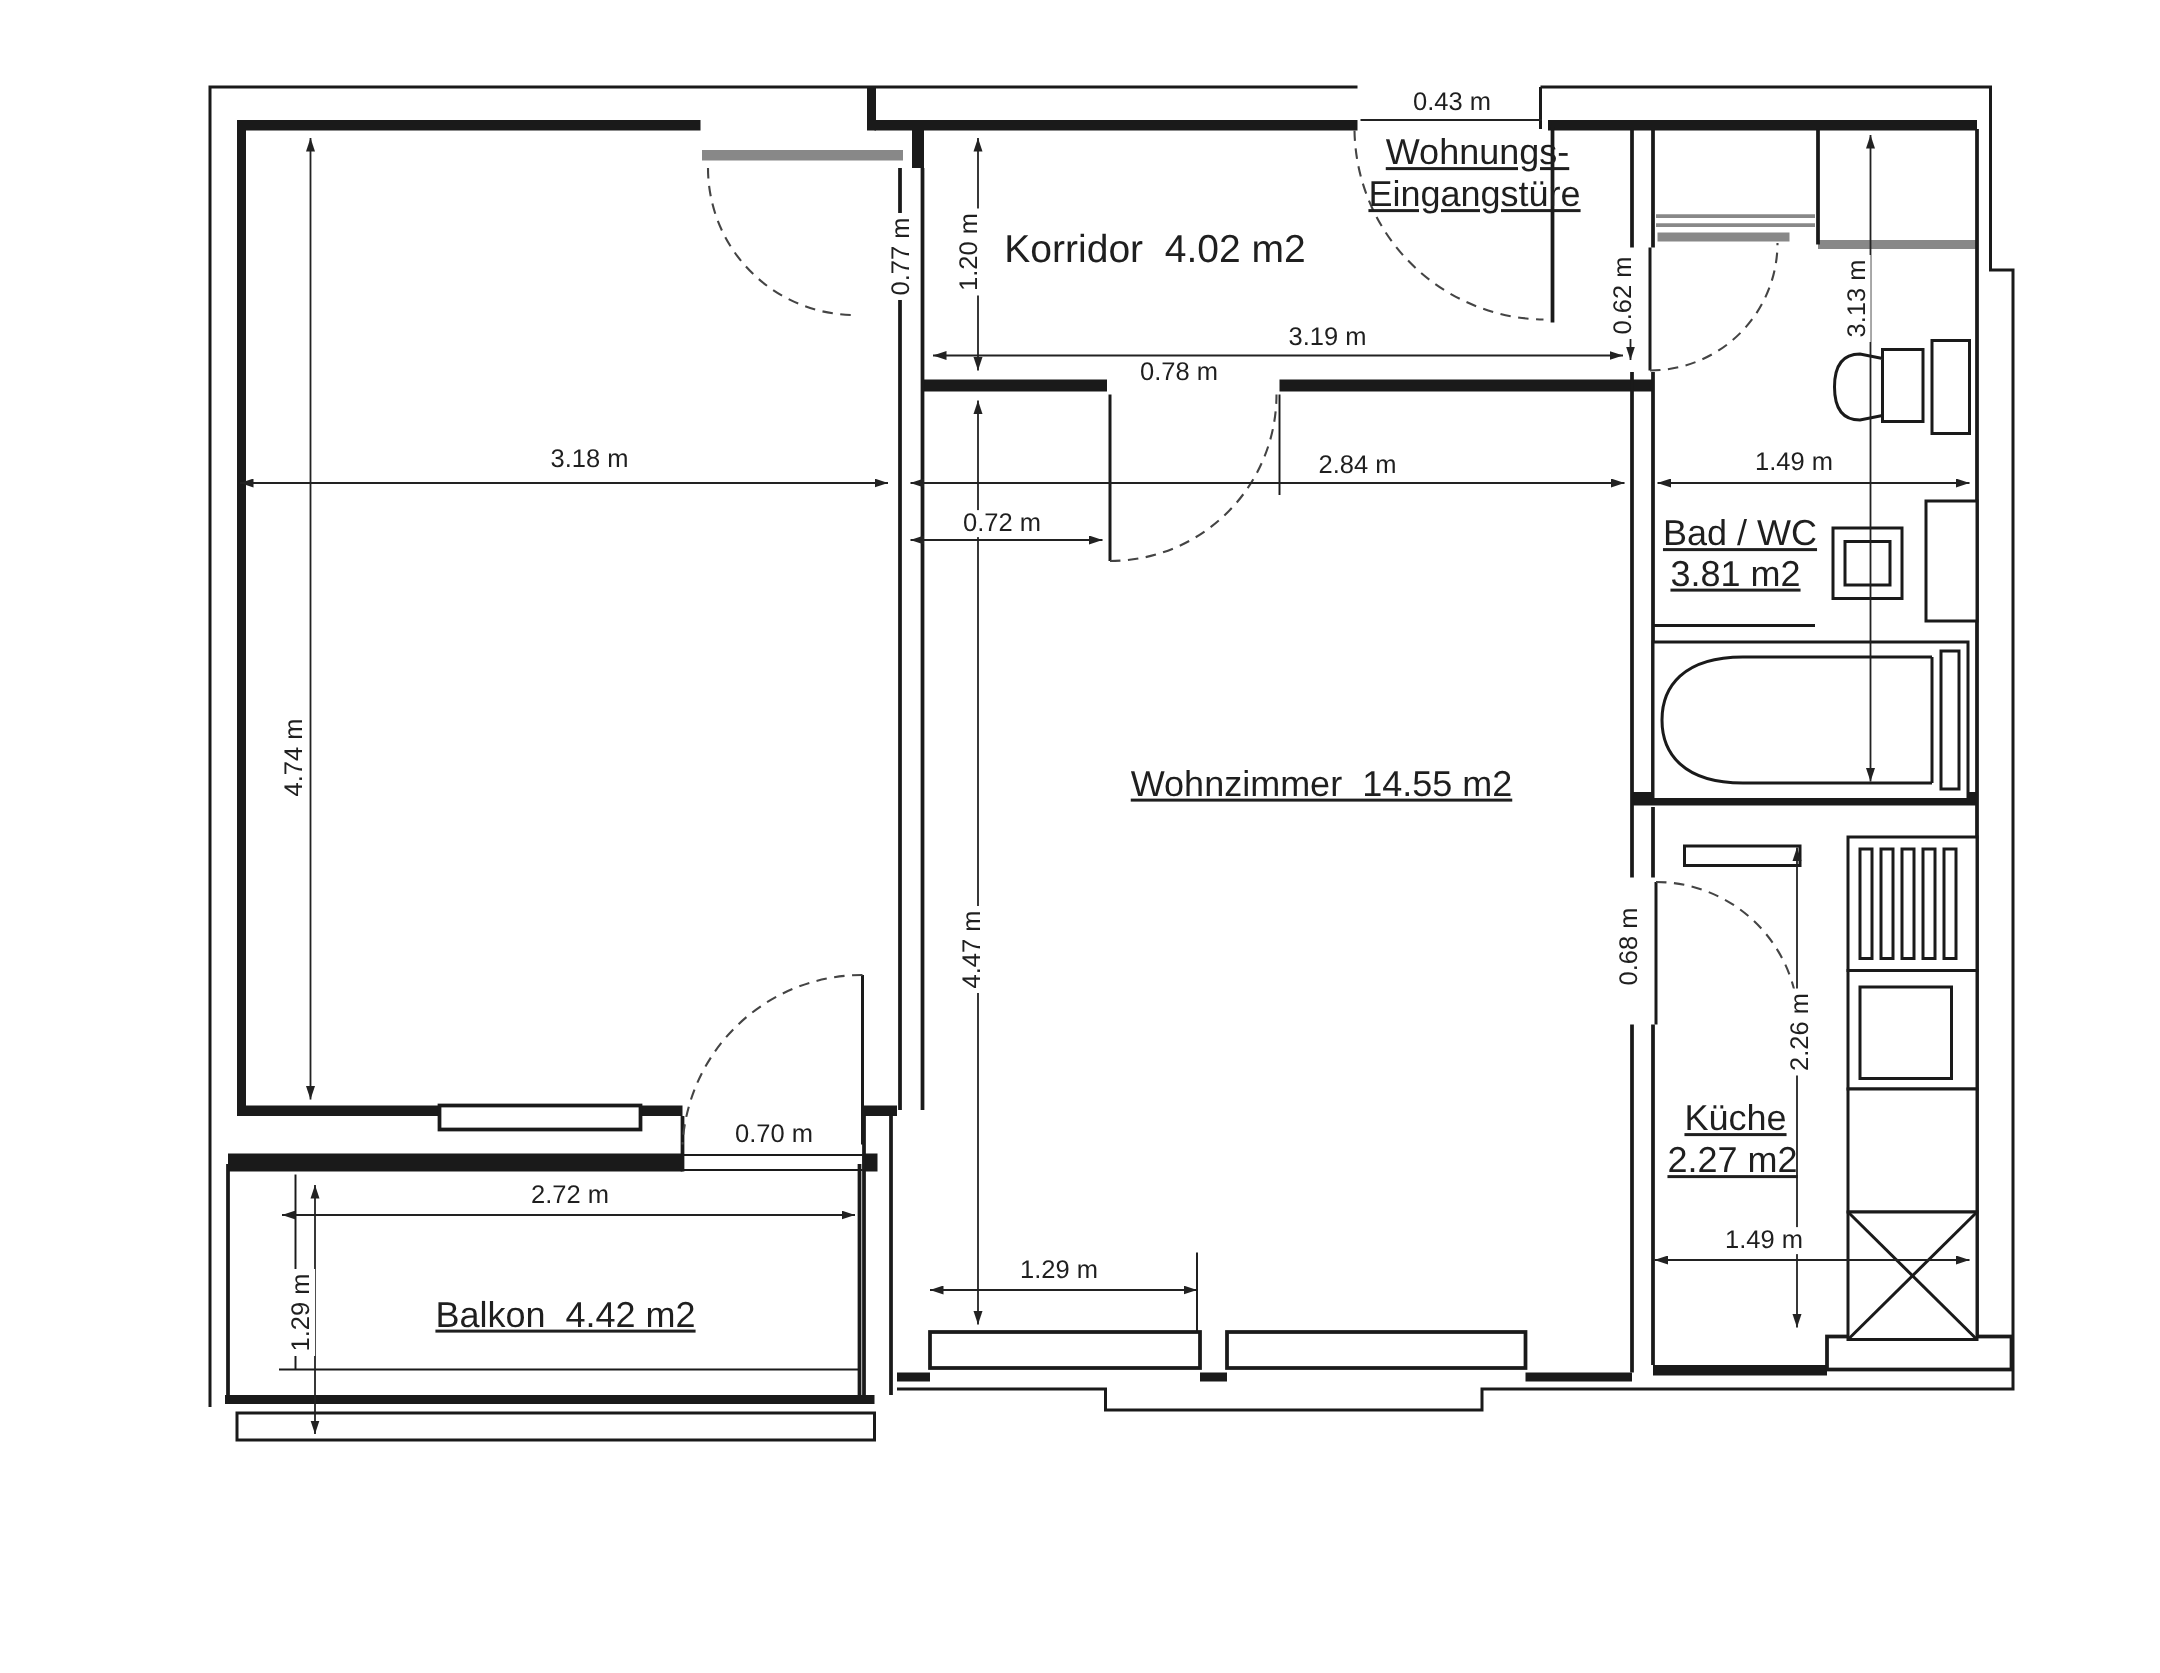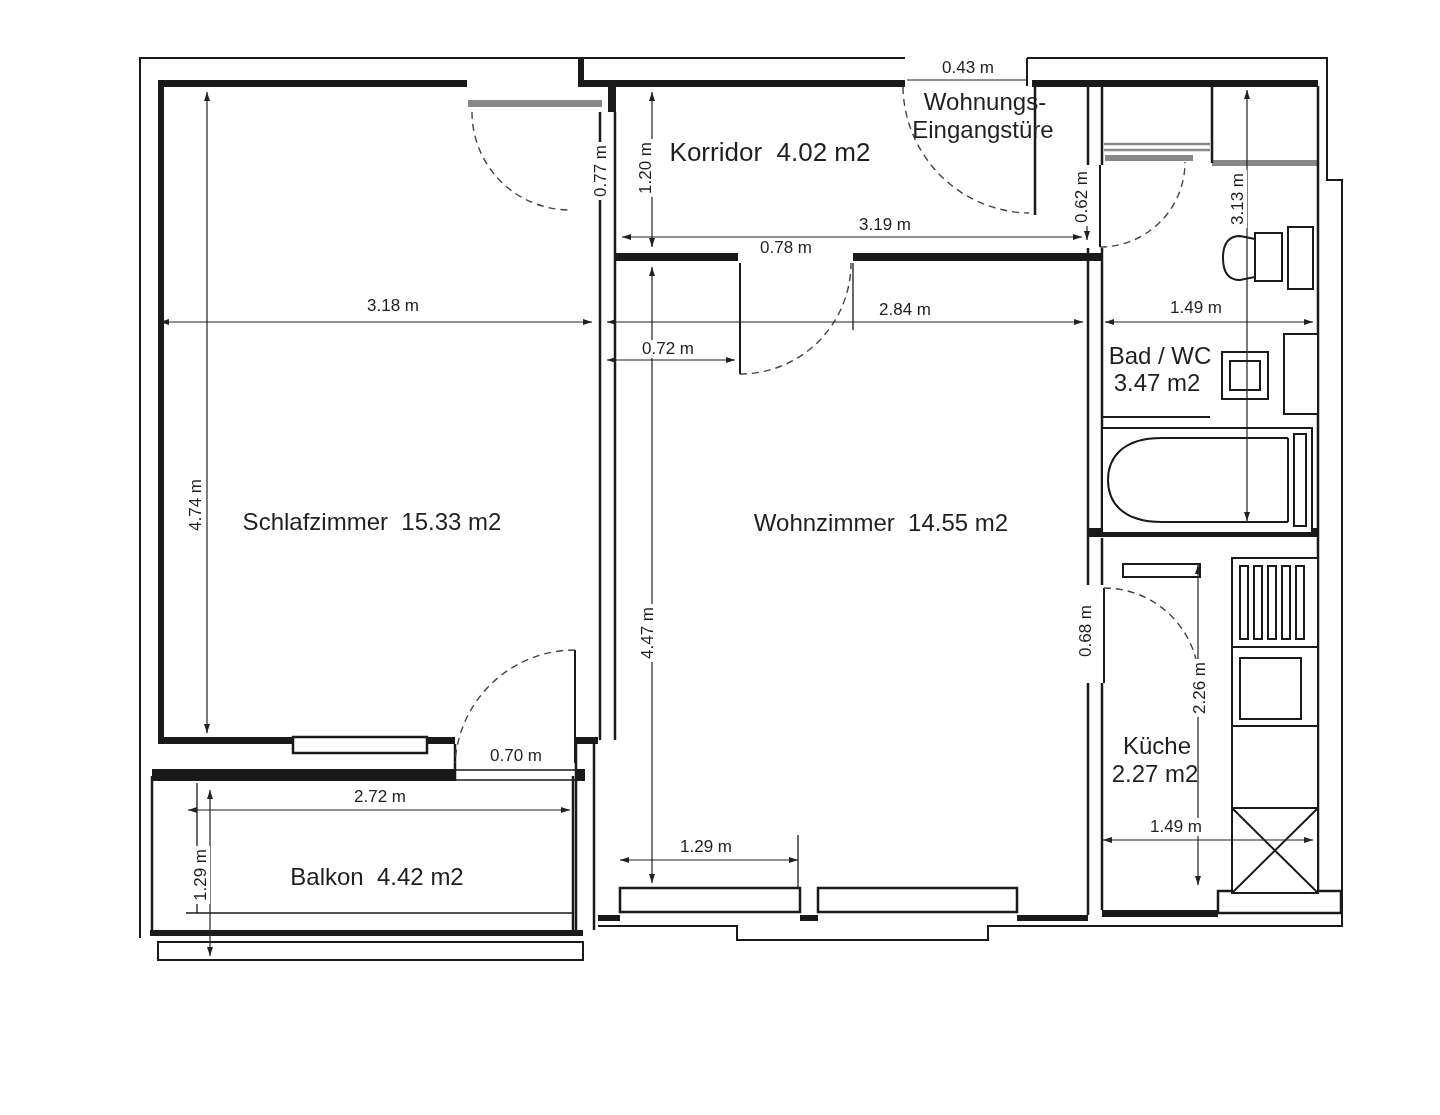--- a/index.html
+++ b/index.html
@@ -5,21 +5,21 @@
   html,body{margin:0;padding:0;background:#ffffff;}
   .stage{
     position:relative;width:1440px;height:1115px;background:#ffffff;overflow:hidden;
     font-family:"Liberation Sans","DejaVu Sans",sans-serif;color:#1a1a1a;
   }
   .stage svg{position:absolute;left:0;top:0;}
   .lbl{
     position:absolute;transform:translate(-50%,-50%);
     white-space:pre;color:#1f1f1f;line-height:1.05;text-align:center;
   }
-  .room{font-size:24px;}
+  .room{font-size:24px;text-decoration:underline;}
   .big{font-size:26px;}
   .dim{font-size:17px;background:#ffffff;padding:0 3px;}
   .rot{transform:translate(-50%,-50%) rotate(-90deg);}
   .addr{font-size:26px;}
   
   .w2{stroke:#1a1a1a;stroke-width:2;fill:none;}
   .w25{stroke:#1a1a1a;stroke-width:2.5;fill:none;}
   .thin{stroke:#1a1a1a;stroke-width:1.3;fill:none;}
   .dimline{stroke:#222222;stroke-width:1.2;fill:none;}
   .dash{stroke:#444444;stroke-width:1.4;fill:none;stroke-dasharray:7 5;}
@@ -201,27 +201,26 @@
     <line class="dimline" x1="1087" y1="170" x2="1087" y2="240" marker-start="url(#as)" marker-end="url(#ae)"></line>
     <line class="dimline" x1="1198" y1="565" x2="1198" y2="885" marker-start="url(#as)" marker-end="url(#ae)"></line>
     <line class="dimline" x1="1103" y1="840" x2="1313" y2="840" marker-start="url(#as)" marker-end="url(#ae)"></line>
     <line class="dimline" x1="188" y1="810" x2="570" y2="810" marker-start="url(#as)" marker-end="url(#ae)"></line>
     <line class="dimline" x1="210" y1="790" x2="210" y2="956" marker-start="url(#as)" marker-end="url(#ae)"></line>
     <line class="dimline" x1="620" y1="860" x2="798" y2="860" marker-start="url(#as)" marker-end="url(#ae)"></line>
     <line class="thin" x1="798" y1="835" x2="798" y2="888"></line>
   </g>
 </svg>
 
-<div class="lbl big" style="left:770px;top:153px">Korridor  4.02 m2</div>
+<div class="lbl big" style="left:770px;top:166px">Korridor  4.02 m2</div>
 <div class="lbl room" style="left:985px;top:102px">Wohnungs-</div>
 <div class="lbl room" style="left:983px;top:130px">Eingangstüre</div>
-<div class="lbl room" style="left:372px;top:522px">Schlafzimmer  15.33 m2</div>
 <div class="lbl room" style="left:881px;top:523px">Wohnzimmer  14.55 m2</div>
 <div class="lbl room" style="left:1160px;top:356px">Bad / WC</div>
-<div class="lbl room" style="left:1157px;top:383px">3.47 m2</div>
+<div class="lbl room" style="left:1157px;top:383px">3.81 m2</div>
 <div class="lbl room" style="left:1157px;top:746px">Küche</div>
 <div class="lbl room" style="left:1155px;top:774px">2.27 m2</div>
 <div class="lbl room" style="left:377px;top:877px">Balkon  4.42 m2</div>
 
 <div class="lbl dim" style="left:968px;top:68px">0.43 m</div>
 <div class="lbl dim" style="left:885px;top:225px">3.19 m</div>
 <div class="lbl dim" style="left:786px;top:248px">0.78 m</div>
 <div class="lbl dim" style="left:393px;top:306px">3.18 m</div>
 <div class="lbl dim" style="left:905px;top:310px">2.84 m</div>
 <div class="lbl dim" style="left:668px;top:349px">0.72 m</div>

